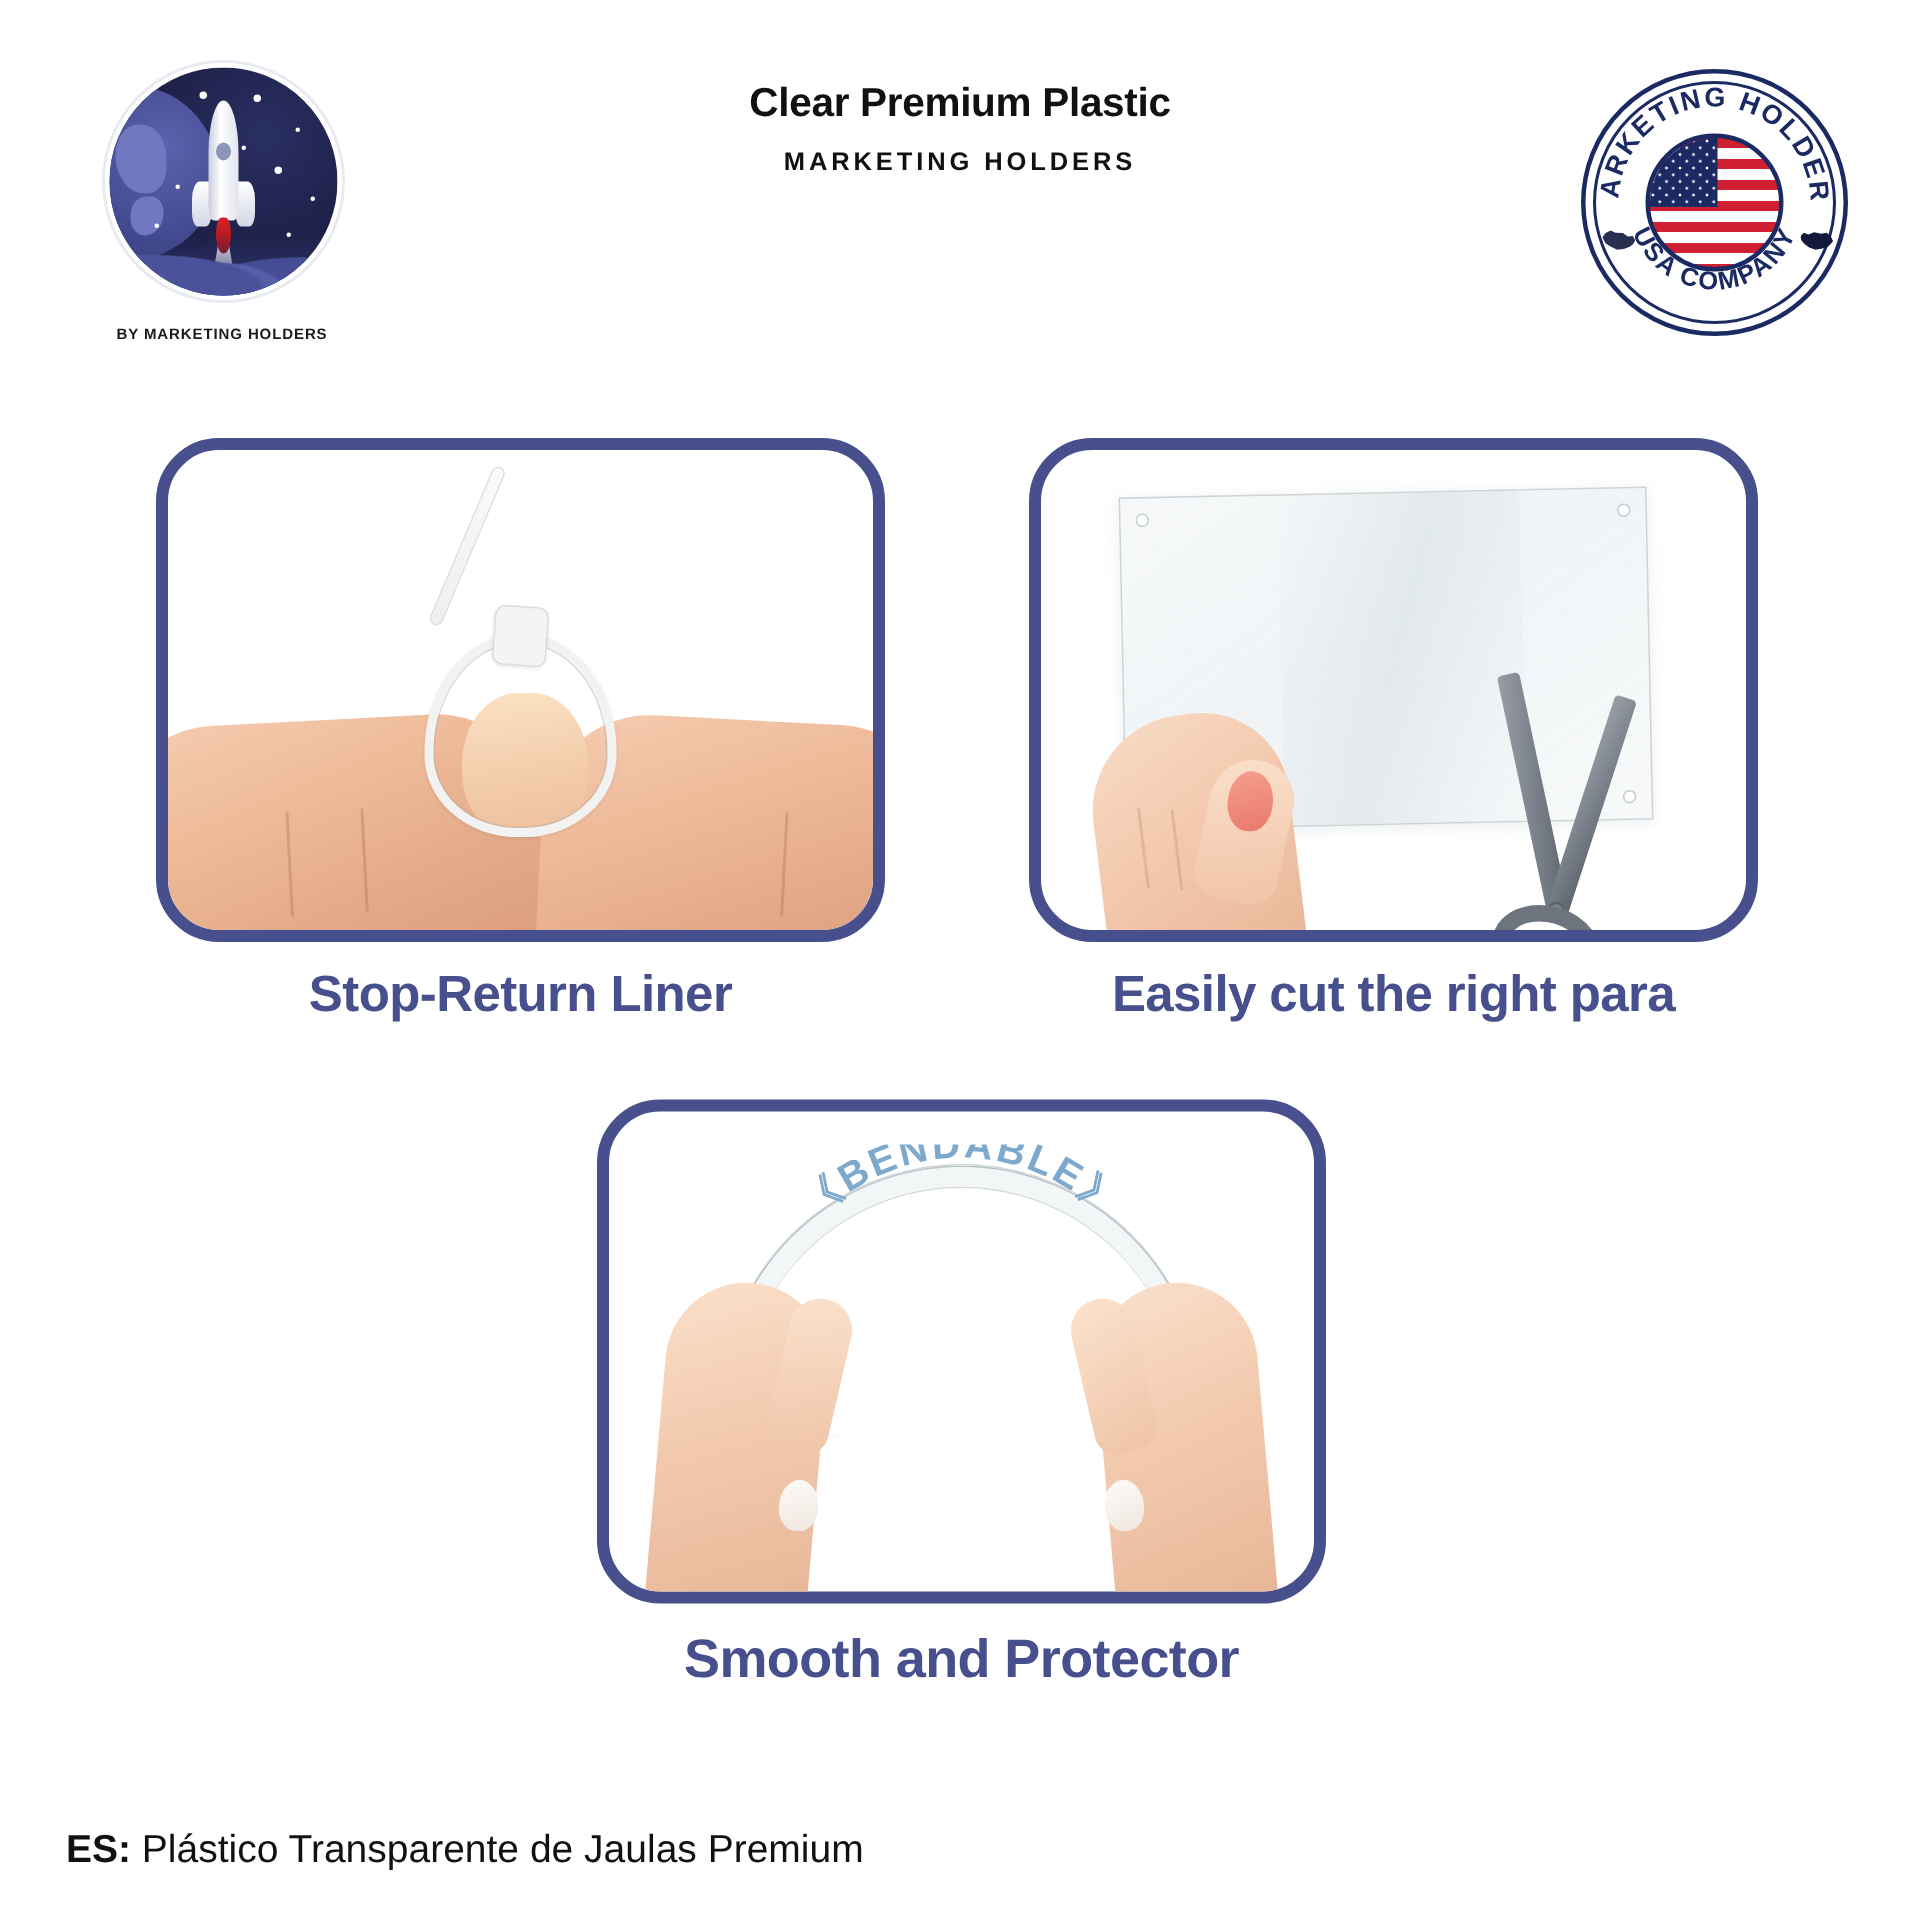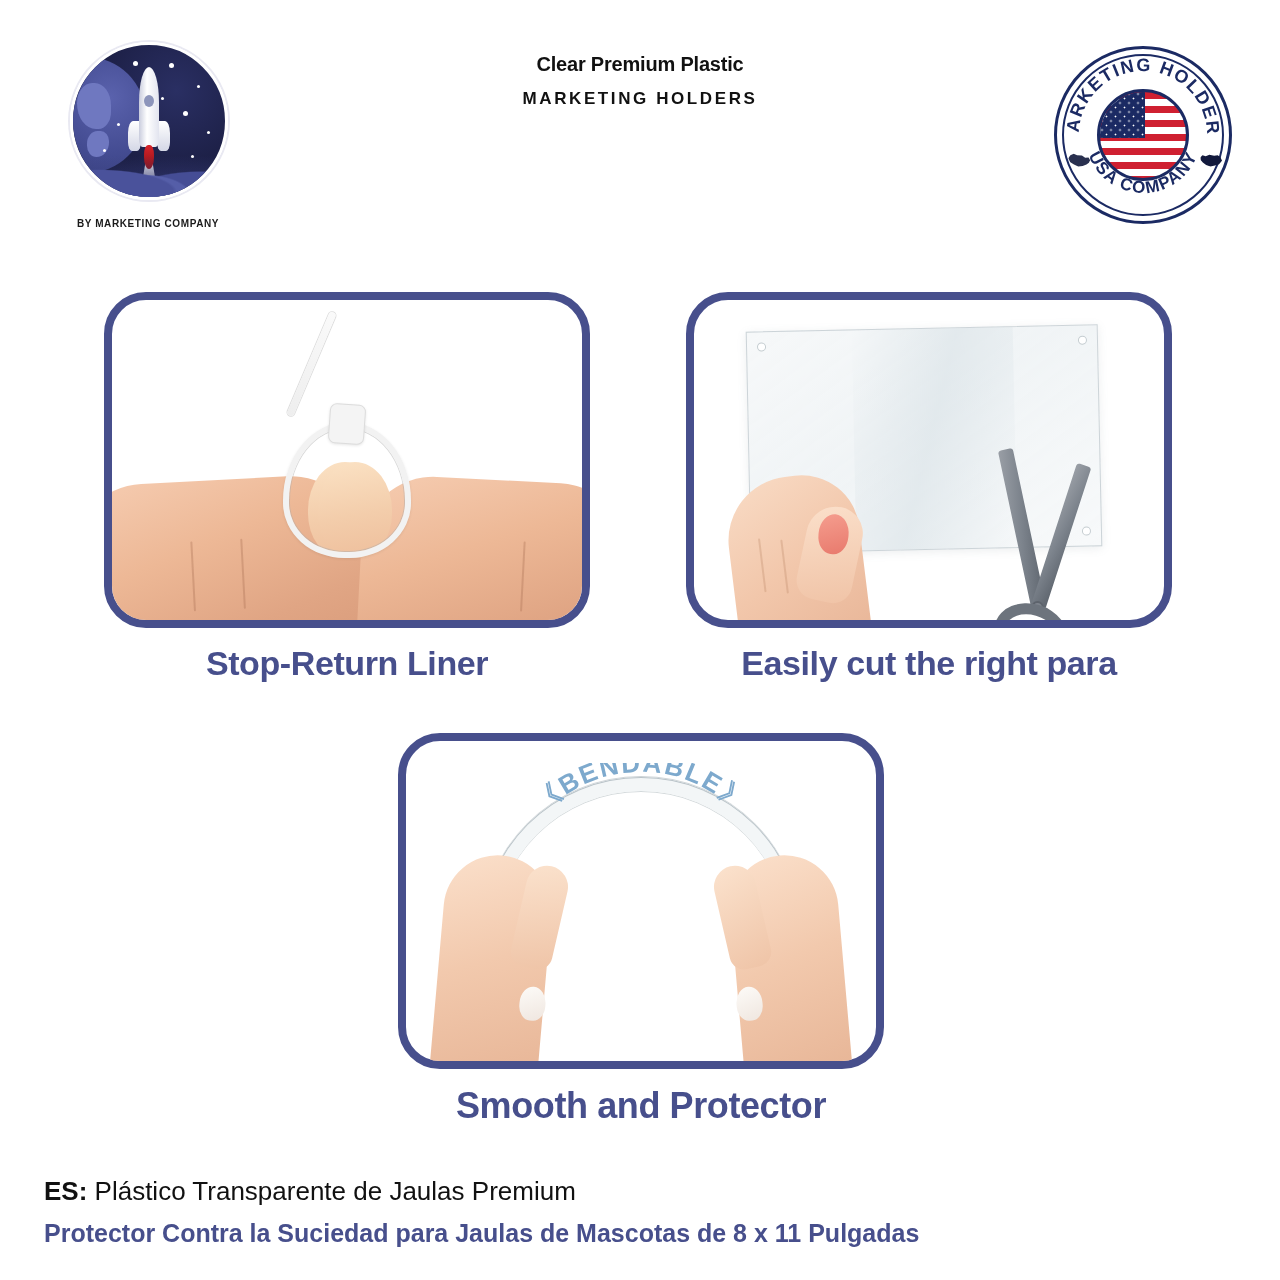--- a/index.html
+++ b/index.html
@@ -81,21 +81,21 @@
   .wm-321 { color: #d0232b; }
   .wm-plastics { color: #2b3584; }
   .logo-tagline {
     position: absolute; left: 0; top: 176px; width: 200px; text-align: center;
     font-size: 10px; font-weight: 700; letter-spacing: .6px; color: #1a1a1a;
   }
 
   
   .title-block { position: absolute; left: 280px; top: 52px; width: 720px; text-align: center; }
   .title-eyebrow {
-    font-size: 20px; font-weight: 700; color: #111111; letter-spacing: -.2px; line-height: 1.25;
+    font-size: 27px; font-weight: 700; color: #111111; letter-spacing: -.2px; line-height: 1.25;
   }
   .title-main {
     font-size: 39px; font-weight: 700; color: #474f8c; line-height: 1.16; letter-spacing: -.4px;
     margin-top: 2px;
   }
   .title-brand {
     margin-top: 12px; font-size: 17px; font-weight: 700; color: #111111; letter-spacing: 2.6px;
   }
 
   
@@ -316,21 +316,21 @@
         <div class="rocket">
           <div class="rocket-trail"></div>
           <div class="rocket-fin l"></div>
           <div class="rocket-fin r"></div>
           <div class="rocket-body"></div>
           <div class="rocket-window"></div>
           <div class="rocket-flame"></div>
         </div>
         <div class="logo-clouds"></div>
       </div>
-      <div class="logo-tagline">BY MARKETING COMPANY</div>
+      <div class="logo-tagline">BY MARKETING HOLDERS</div>
     </div>
 
     <div class="title-block">
       <div class="title-eyebrow">Clear Premium Plastic</div>
       <div class="title-main">
       </div>
       <div class="title-brand">MARKETING HOLDERS</div>
     </div>
 
     <div class="badge-usa">
@@ -422,16 +422,15 @@
         <div class="nail3"></div>
         <div class="nail3 lower"></div>
         <div class="thumb3"></div>
       </div>
     </div>
   </div>
   <div class="card-label label-3">Smooth and Protector</div>
 
   <div class="footer">
     <div class="footer-line1"><b>ES:</b><span> Plástico Transparente de Jaulas Premium</span></div>
-    <div class="footer-line2">Protector Contra la Suciedad para Jaulas de Mascotas de 8 x 11 Pulgadas</div>
   </div>
 
 </div>
 
 </body></html>

